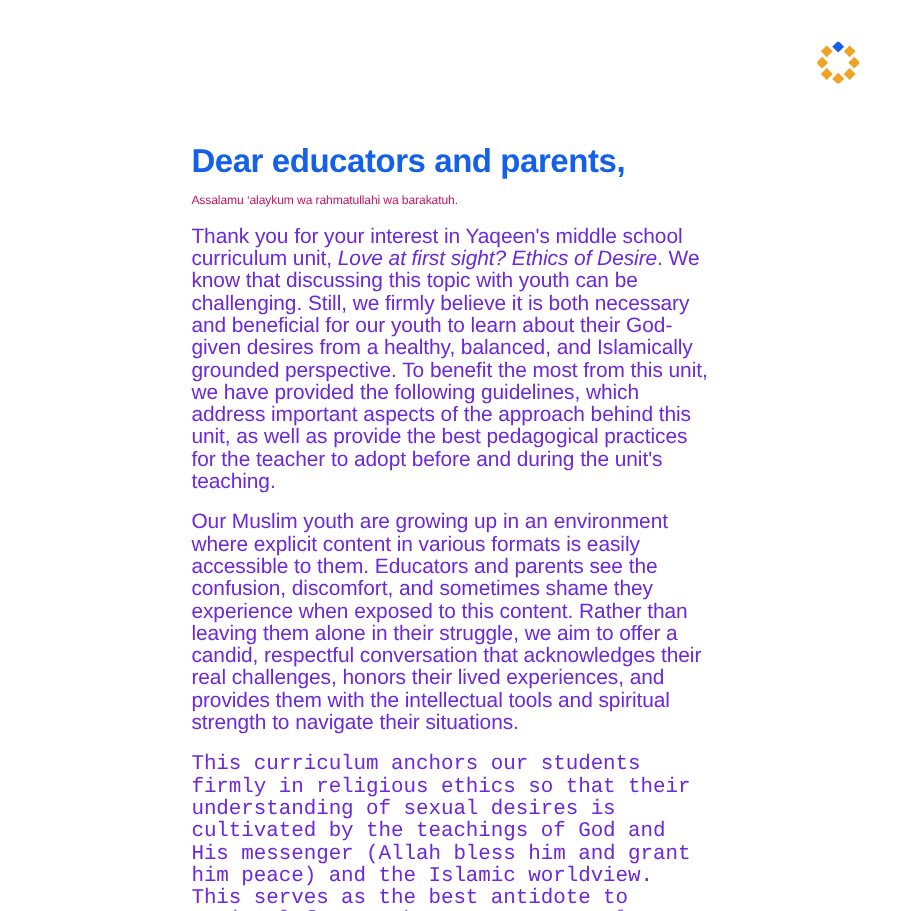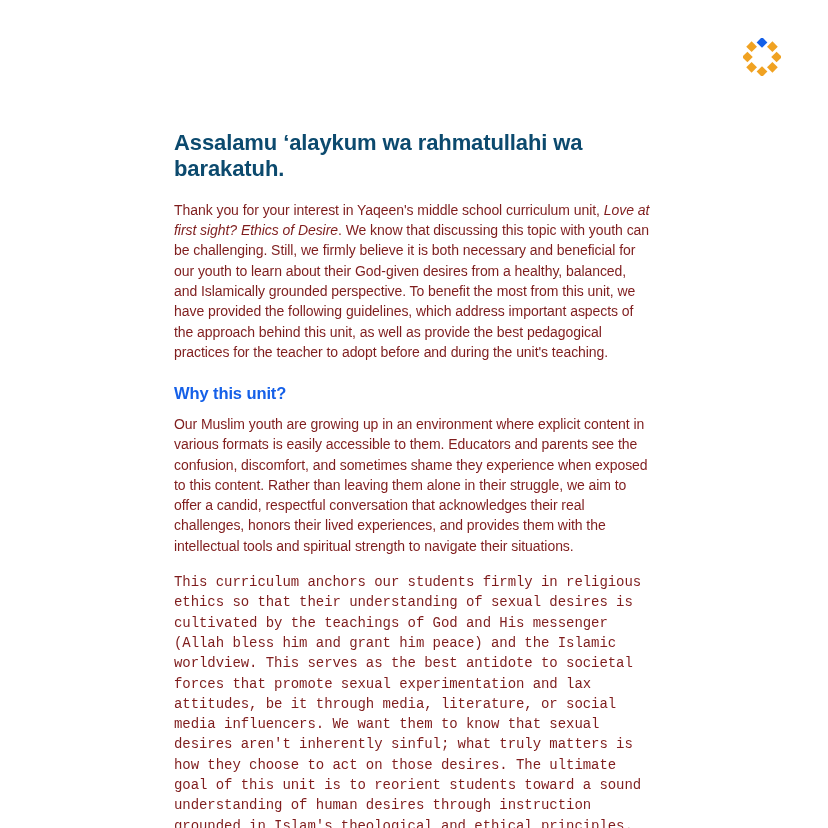--- a/index.html
+++ b/index.html
@@ -71,42 +71,42 @@
   h1.doc-title {
     font-size: 30px;
     font-weight: bold;
     color: #1560e8;
     letter-spacing: -0.4px;
     line-height: 1.12;
     margin-bottom: 12px;
   }
 
   h2.doc-subtitle {
-    font-size: 22px;
-    font-weight: bold;
-    color: #0c4a6e;
+    font-size: 11px;
+    font-weight: normal;
+    color: #be185d;
     letter-spacing: -0.1px;
     line-height: 1.2;
     margin-bottom: 17px;
   }
 
   h3.section-heading {
     font-size: 16.5px;
     font-weight: bold;
     color: #1560e8;
     letter-spacing: -0.1px;
     line-height: 1.2;
     margin-top: 22px;
     margin-bottom: 10px;
   }
 
   p.body-text {
-    font-size: 14px;
+    font-size: 19px;
     line-height: 20.3px;
-    color: #7f1d1d;
+    color: #6d28d9;
     margin-bottom: 16px;
     letter-spacing: -0.06px;
   }
 
   p.body-text:last-child { margin-bottom: 0; font-family: Liberation Mono, monospace; }
 
   .italic { font-style: italic; }
 </style>
 </head>
 <body>
@@ -125,24 +125,24 @@
           <rect x="0.6" y="15.2" width="7.6" height="7.6" fill="#f0a222" transform="rotate(45 4.4 19)"></rect>
           <rect x="4.8" y="4.9" width="7.6" height="7.6" fill="#f0a222" transform="rotate(45 8.6 8.7)"></rect>
         </g>
       </svg>
     </div>
   </div>
 </div>
 
 <div class="page">
 
+  <h1 class="doc-title">Dear educators and parents,</h1>
 
   <h2 class="doc-subtitle">Assalamu ‘alaykum wa rahmatullahi wa barakatuh.</h2>
 
   <p class="body-text"><span>Thank you for your interest in Yaqeen's middle school curriculum unit, </span><span class="italic">Love at first sight? Ethics of Desire</span><span>. We know that discussing this topic with youth can be challenging. Still, we firmly believe it is both necessary and beneficial for our youth to learn about their God-given desires from a healthy, balanced, and Islamically grounded perspective. To benefit the most from this unit, we have provided the following guidelines, which address important aspects of the approach behind this unit, as well as provide the best pedagogical practices for the teacher to adopt before and during the unit's teaching.</span></p>
 
-  <h3 class="section-heading">Why this unit?</h3>
 
   <p class="body-text">Our Muslim youth are growing up in an environment where explicit content in various formats is easily accessible to them. Educators and parents see the confusion, discomfort, and sometimes shame they experience when exposed to this content. Rather than leaving them alone in their struggle, we aim to offer a candid, respectful conversation that acknowledges their real challenges, honors their lived experiences, and provides them with the intellectual tools and spiritual strength to navigate their situations.</p>
 
   <p class="body-text">This curriculum anchors our students firmly in religious ethics so that their understanding of sexual desires is cultivated by the teachings of God and His messenger (Allah bless him and grant him peace) and the Islamic worldview. This serves as the best antidote to societal forces that promote sexual experimentation and lax attitudes, be it through media, literature, or social media influencers. We want them to know that sexual desires aren't inherently sinful; what truly matters is how they choose to act on those desires. The ultimate goal of this unit is to reorient students toward a sound understanding of human desires through instruction grounded in Islam's theological and ethical principles.</p>
 
 </div>
 
 </body></html>

